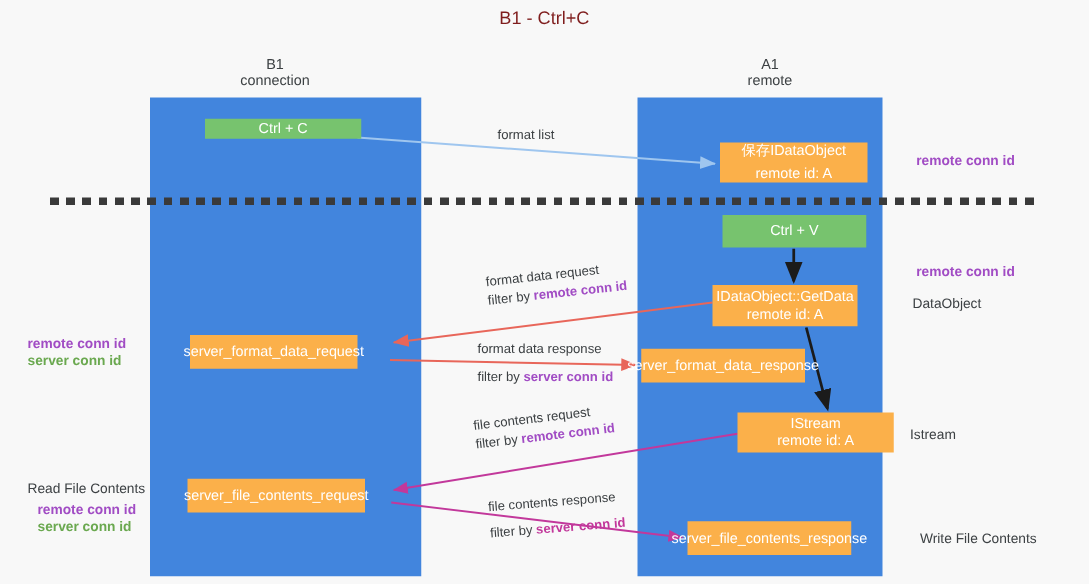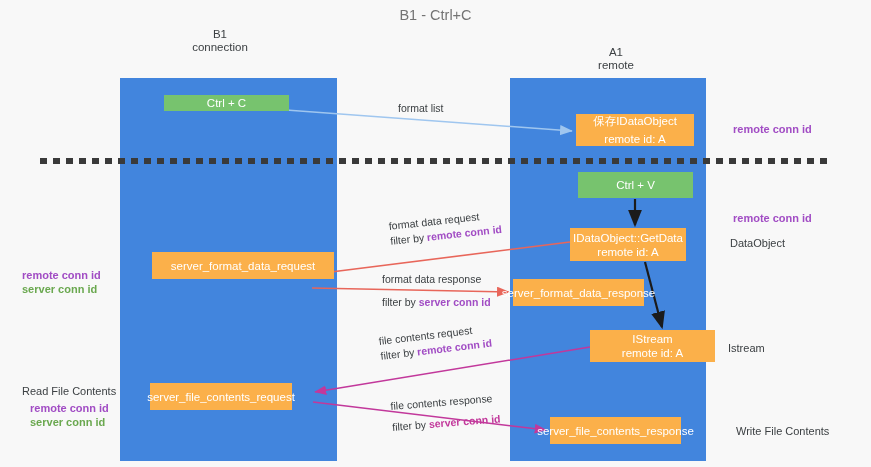--- a/index.html
+++ b/index.html
@@ -9,29 +9,29 @@
     font-family:"Liberation Sans", sans-serif;
     position:relative;overflow:hidden;
     color:#3c4043;
   }
   .stage{position:absolute;inset:0;}
   .abs{position:absolute;}
 
   
   #title{
     left:0;top:6px;width:871px;text-align:center;
-    font-size:14.5px;line-height:19px;color:#737373;
+    font-size:14.5px;line-height:19px;color:#7f1d1d;
   }
   #title div{white-space:pre;}
 
   
   .col-head{
     font-size:11.5px;line-height:13px;text-align:center;color:#3c4043;
   }
-  #head-b1{left:160px;top:28px;width:120px;}
+  #head-b1{left:160px;top:46px;width:120px;}
   #head-a1{left:556px;top:46px;width:120px;}
 
   
   .lane{background:#4285dd;}
   #lane-b1{left:120px;top:78px;width:217px;height:383px;}
   #lane-a1{left:510px;top:78px;width:196px;height:383px;}
 
   
   #divider{
     left:40px;top:158px;width:791px;height:6px;
@@ -44,21 +44,21 @@
     color:#ffffff;font-size:11.5px;line-height:14px;text-align:center;
     box-sizing:border-box;
   }
   .box-green{background:#77c36e;}
   .box-orange{background:#fbb04a;}
 
   #box-ctrlc{left:148px;top:95px;width:125px;height:16px;margin-left:16px;}
   #box-idataobject{left:576px;top:114px;width:118px;height:32px;justify-content:space-between;}
   #box-ctrlv{left:578px;top:172px;width:115px;height:26px;}
   #box-getdata{left:570px;top:228px;width:116px;height:33px;}
-  #box-sfdreq{left:152px;top:252px;width:182px;height:27px;text-align:right;}
+  #box-sfdreq{left:152px;top:268px;width:134px;height:27px;text-align:right;}
   #box-sfdresp{left:513px;top:279px;width:131px;height:27px;}
   #box-istream{left:590px;top:330px;width:125px;height:32px;}
   #box-sfcreq{left:150px;top:383px;width:142px;height:27px;}
   #box-sfcresp{left:550px;top:417px;width:131px;height:27px;}
 
   
   .side{font-size:11px;line-height:14px;}
   .purple{color:#a14cc4;font-weight:bold;}
   .green-t{color:#6aa84f;font-weight:bold;}
   .plain{color:#3c4043;}

